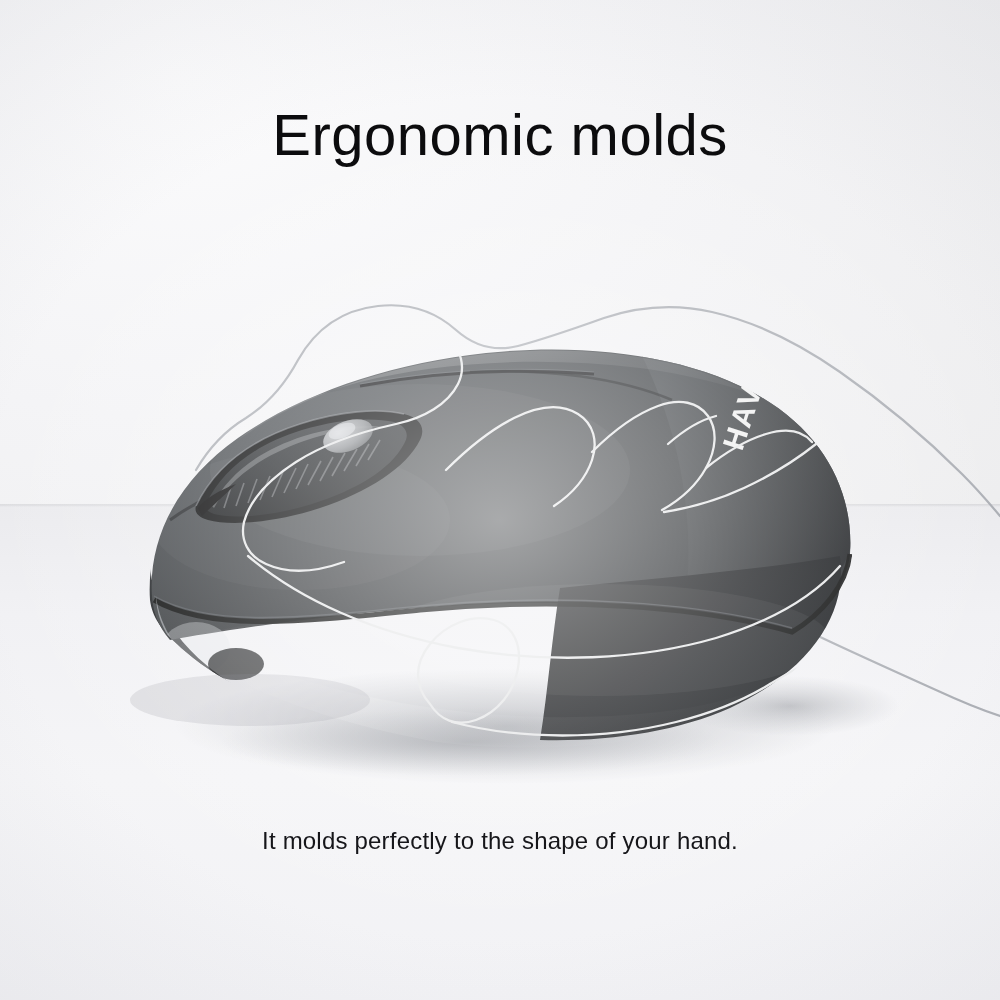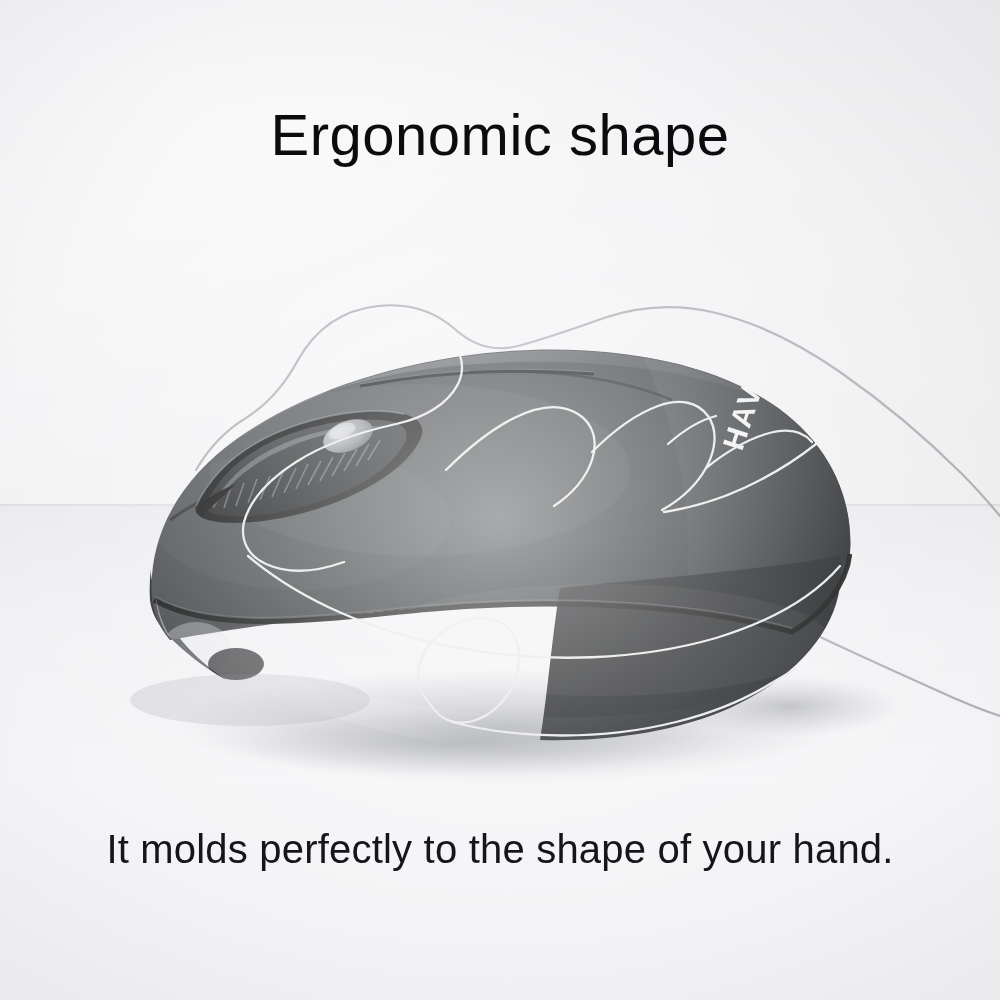--- a/index.html
+++ b/index.html
@@ -49,21 +49,21 @@
     font-size: 58px;
     font-weight: 400;
     letter-spacing: 0.5px;
     color: #0c0c0e;
     line-height: 1.0;
   }
   .caption {
     position: absolute;
     left: 0; top: 829px; width: 1000px;
     text-align: center;
-    font-size: 40px;
+    font-size: 24px;
     font-weight: 400;
     letter-spacing: 0.2px;
     color: #16161a;
     line-height: 1.0;
   }
 
   
   .art {
     position: absolute;
     left: 0; top: 0;
@@ -397,17 +397,17 @@
         <path d="M 770 684
                  C 786 674 800 666 816 660"></path>
       </g>
 
       <ellipse cx="250" cy="700" rx="120" ry="26" fill="#7d8188" opacity="0.18"></ellipse>
     </svg>
   </div>
 
   <div class="bg-vignette"></div>
 
-  <div class="headline">Ergonomic shape</div>
+  <div class="headline">Ergonomic molds</div>
 
   <div class="caption">It molds perfectly to the shape of your hand.</div>
 
 </div>
 
 </body></html>

